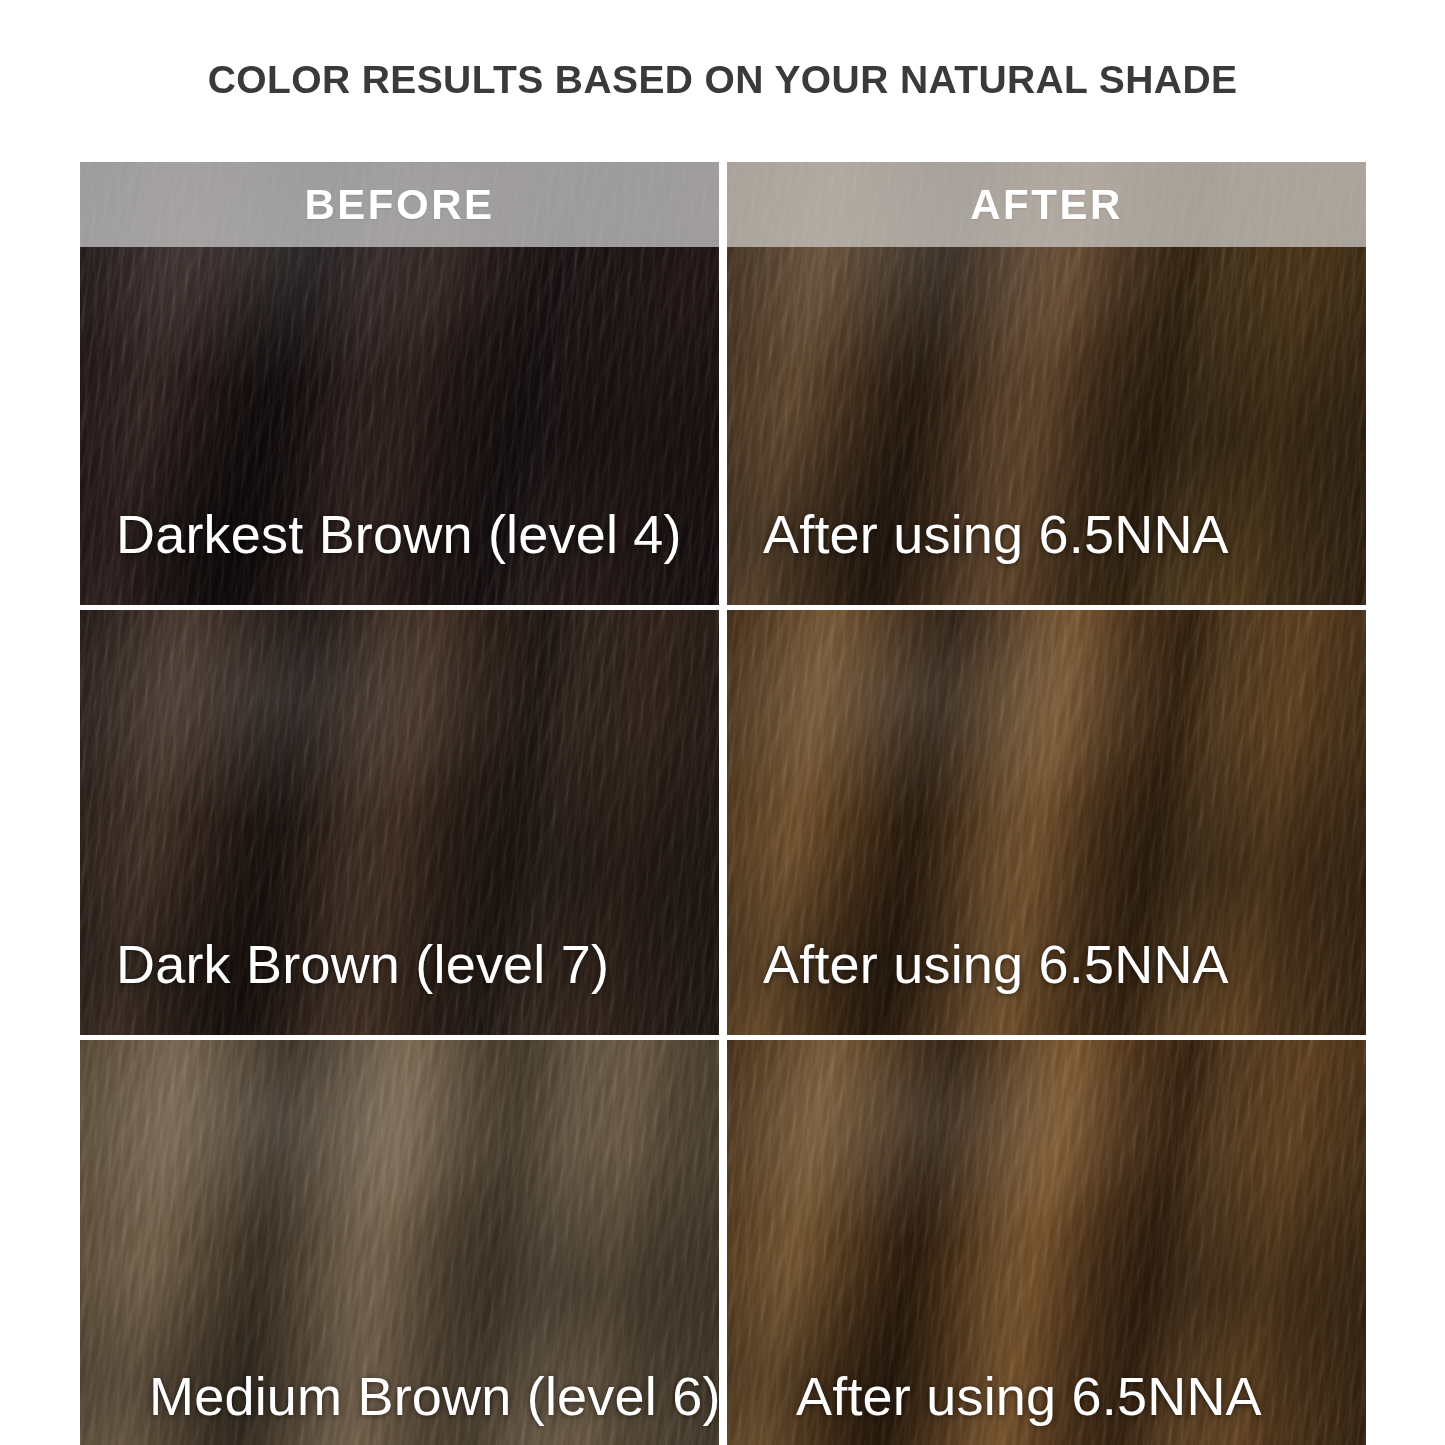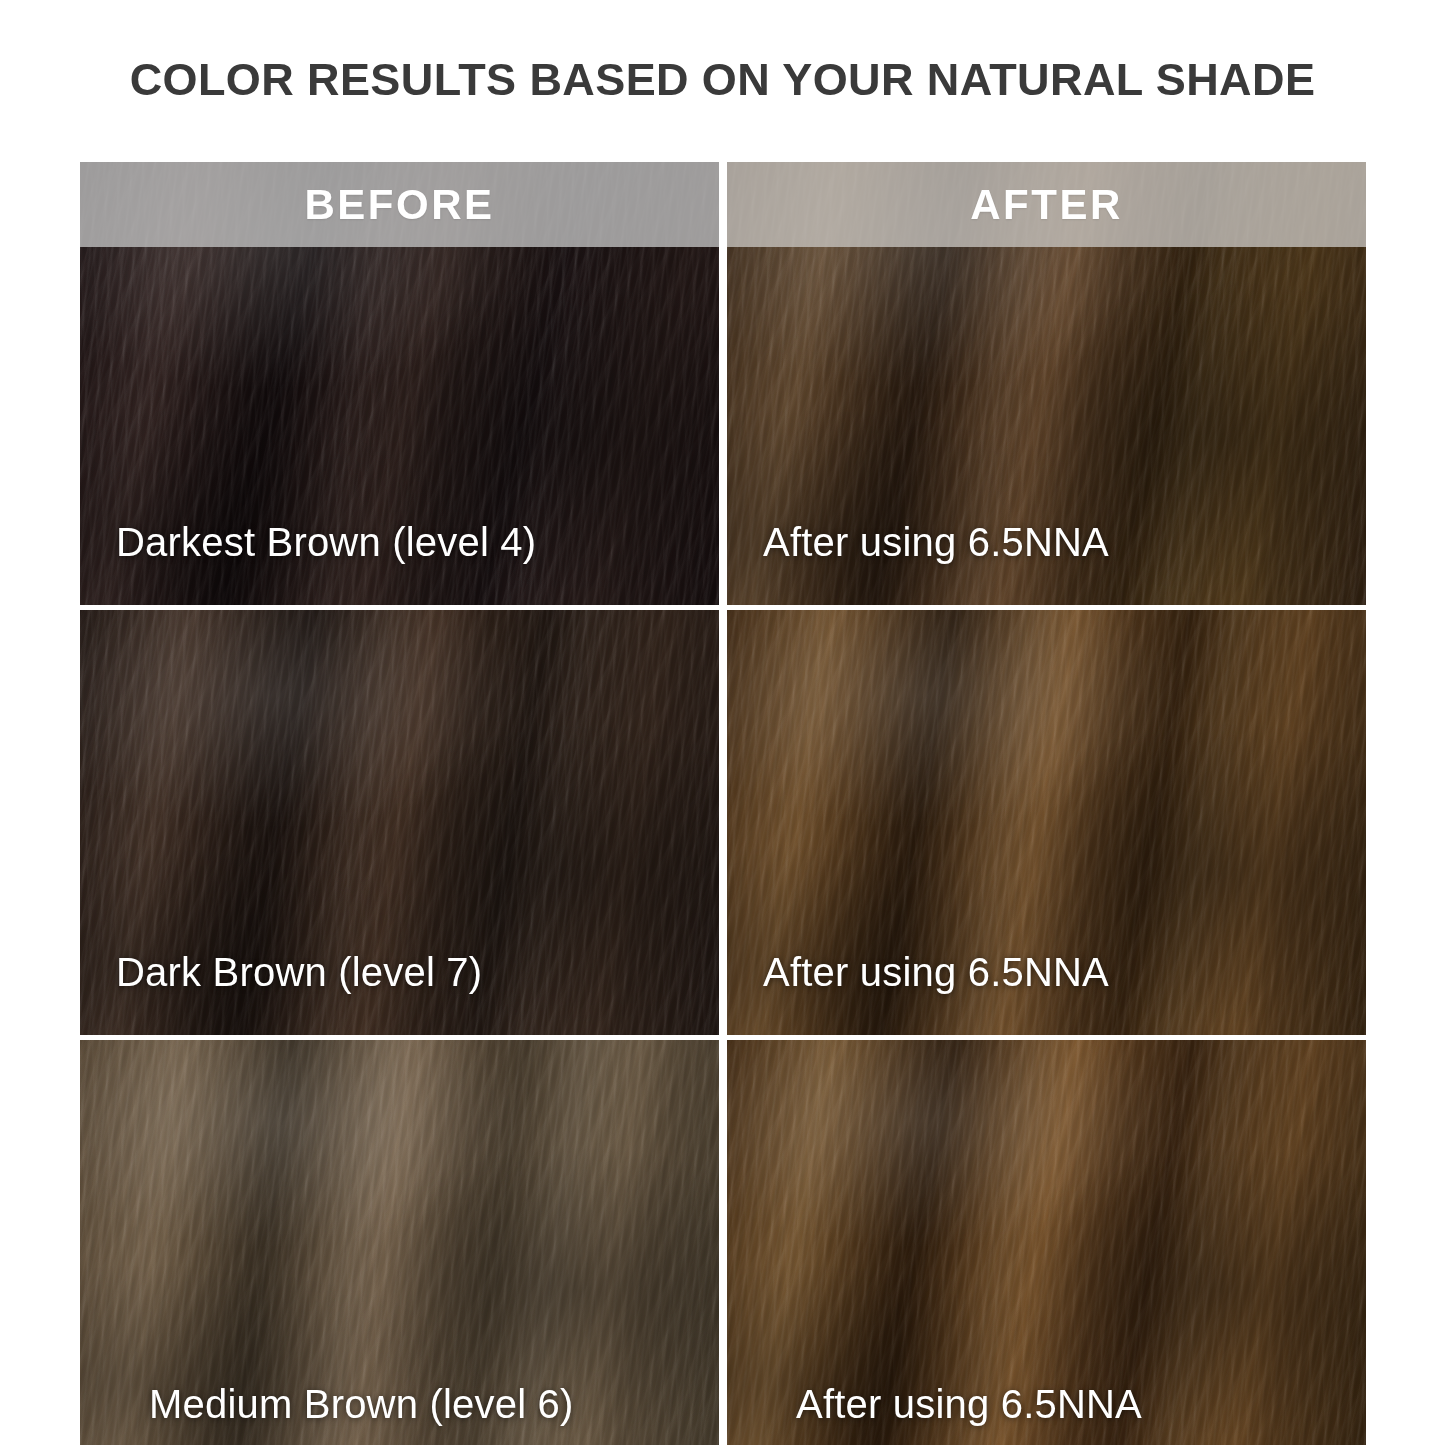--- a/index.html
+++ b/index.html
@@ -19,21 +19,21 @@
     background: #ffffff;
   }
 
   
   .page-title {
     position: absolute;
     left: 0;
     top: 52px;
     width: 1445px;
     text-align: center;
-    font-size: 45px;
+    font-size: 39px;
     line-height: 56px;
     font-weight: 700;
     letter-spacing: 0.4px;
     color: #3a3a3a;
     white-space: nowrap;
   }
 
   
   .grid {
     position: absolute;
@@ -176,21 +176,21 @@
     text-shadow: 0 1px 2px rgba(0,0,0,0.10);
   }
 
   
   .caption {
     position: absolute;
     left: 36px;
     bottom: 42px;
     z-index: 5;
     color: #ffffff;
-    font-size: 40px;
+    font-size: 54px;
     font-weight: 400;
     line-height: 1.05;
     letter-spacing: 0.2px;
     white-space: nowrap;
     text-shadow: 0 1px 6px rgba(0,0,0,0.55);
   }
   .caption.low { bottom: 20px; margin-left: 33px; }
 
   
   .cell.with-band > .hair,

